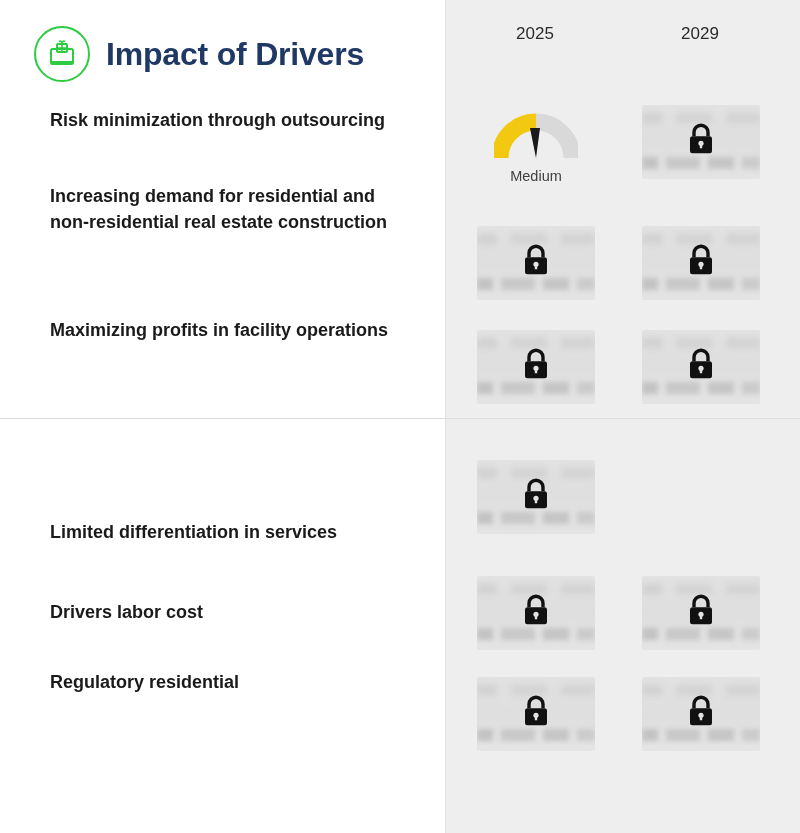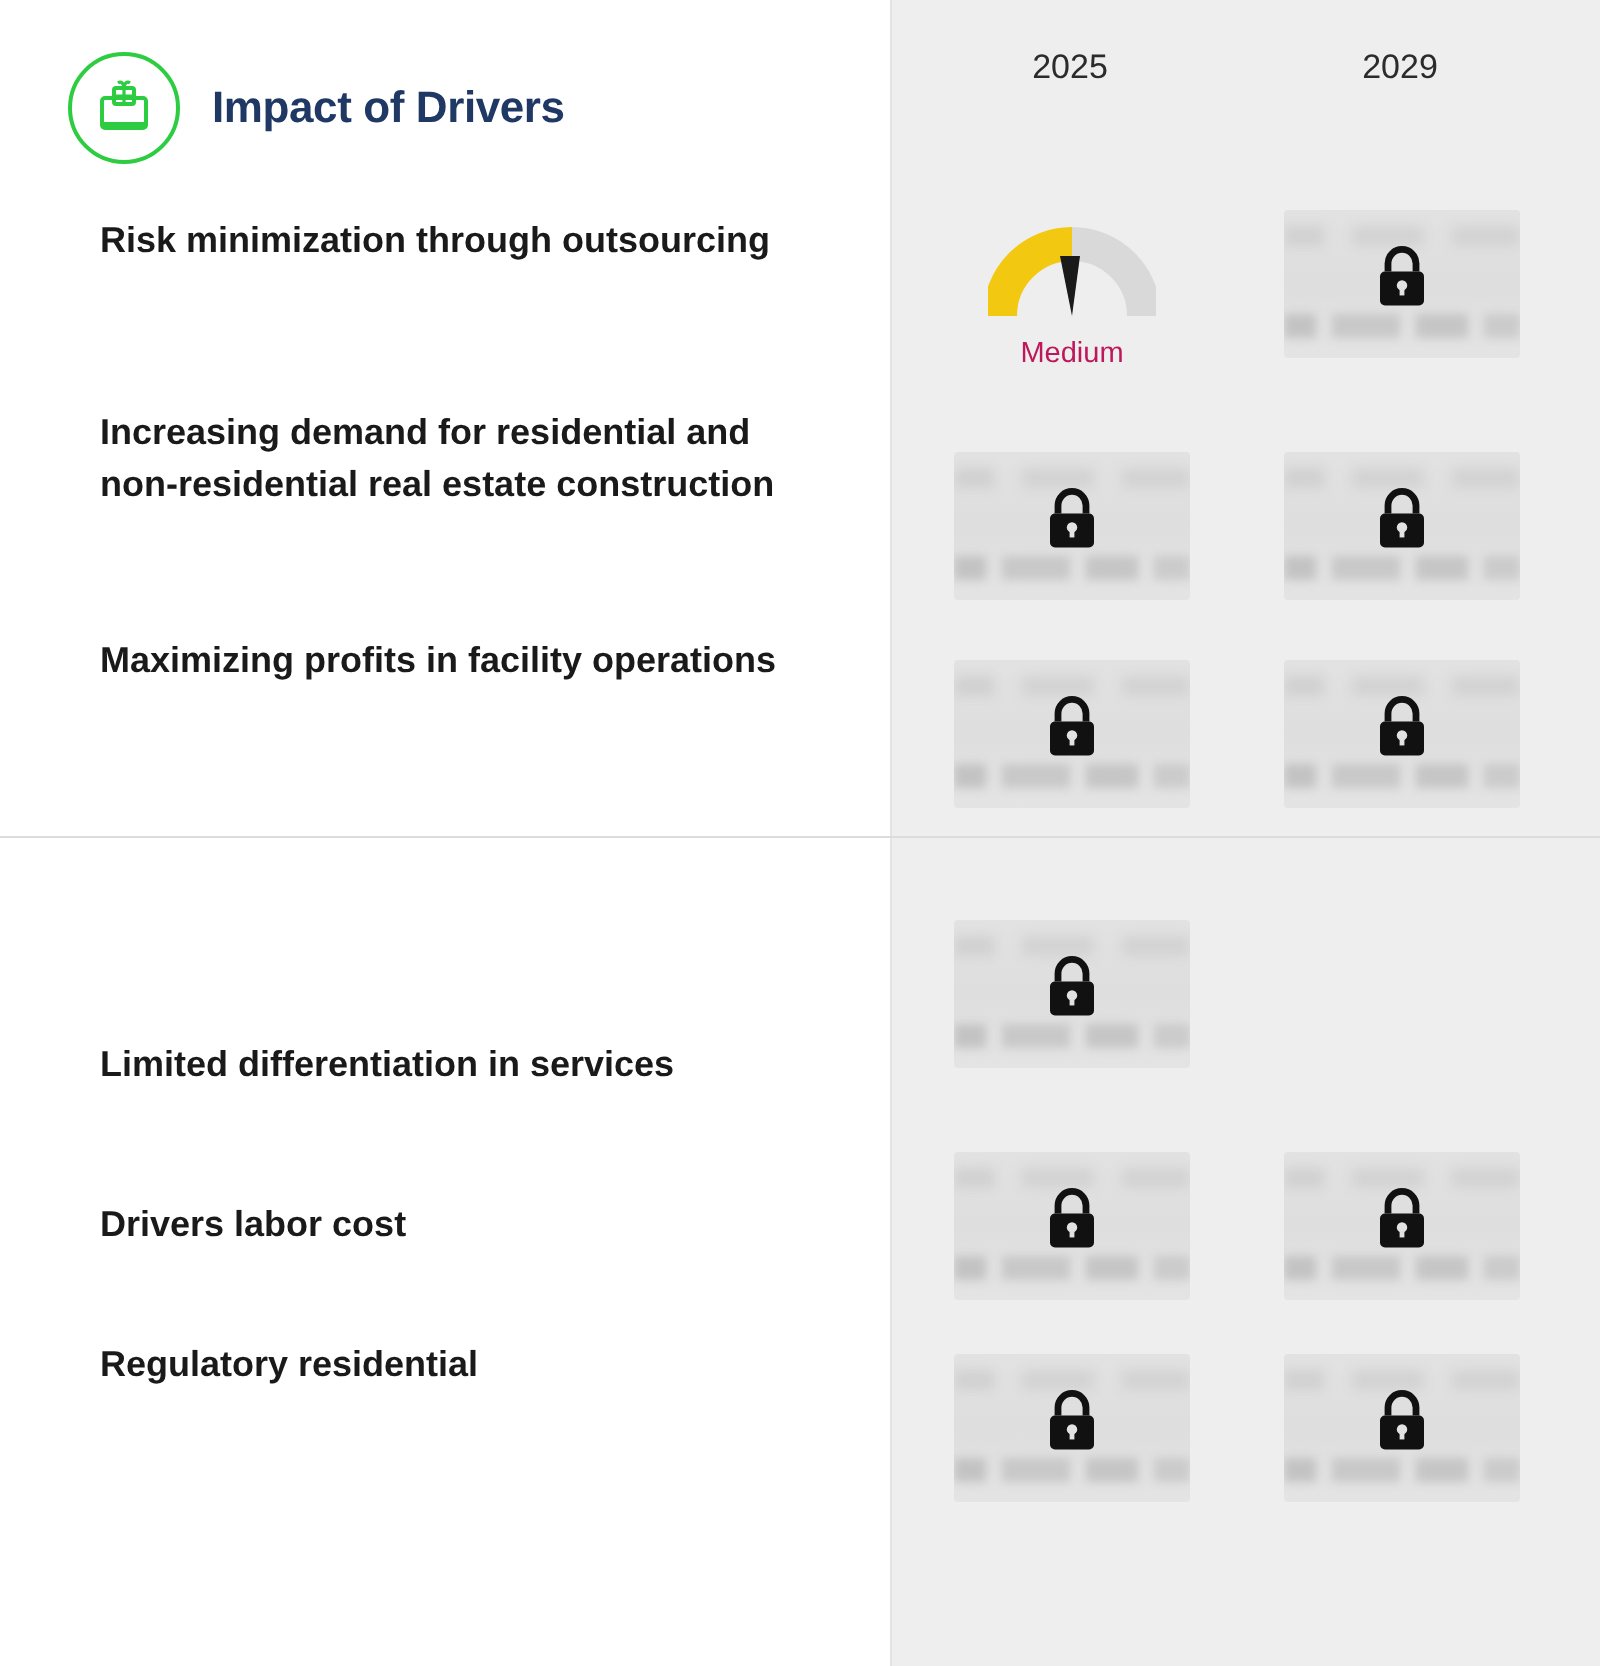--- a/index.html
+++ b/index.html
@@ -73,21 +73,21 @@
     border-radius: 50%;
     border: 2.5px solid #2ecc40;
     display: flex;
     align-items: center;
     justify-content: center;
     box-sizing: border-box;
     flex: 0 0 auto;
   }
   .section-head .title {
     margin-left: 16px;
-    font-size: 22px;
+    font-size: 32px;
     color: #1f3864;
     font-weight: 700;
     letter-spacing: -0.2px;
     white-space: nowrap;
   }
 
   
   .item {
     position: absolute;
     left: 50px;
@@ -145,21 +145,21 @@
   }
 
   
   .gauge {
     position: absolute;
     width: 118px;
     text-align: center;
   }
   .gauge .label {
     font-size: 14.5px;
-    color: #be185d;
+    color: #404040;
     margin-top: 2px;
   }
 </style>
 </head>
 <body>
 
 <div id="page">
 
   <div class="right-panel"></div>
   <div class="panel-divider"></div>
@@ -175,21 +175,21 @@
         <path d="M5 24h22" stroke="#2ecc40" stroke-width="2"></path>
         <rect x="11" y="6" width="10" height="8" rx="1" fill="none" stroke="#2ecc40" stroke-width="2"></rect>
         <path d="M16 6v8M11 10h10" stroke="#2ecc40" stroke-width="1.6"></path>
         <path d="M13 3.5c1.6-1.2 3 .4 3 2.5M19 3.5c-1.6-1.2-3 .4-3 2.5" fill="none" stroke="#2ecc40" stroke-width="1.6"></path>
       </svg>
     </div>
     <div class="title">Impact of Drivers</div>
   </div>
 
   <div class="item" style="top:108px;"><span>Risk minimization through outsourcing</span></div>
-  <div class="item" style="top:204px; white-space:pre-line;"><span>Increasing demand for residential and
+  <div class="item" style="top:184px; white-space:pre-line;"><span>Increasing demand for residential and
 non-residential real estate construction</span></div>
   <div class="item" style="top:318px;"><span>Maximizing profits in facility operations</span></div>
 
   <div class="gauge" style="left:477px; top:112px;">
     <svg width="84" height="50" viewBox="0 0 84 50" aria-hidden="true">
       <path d="M6 46 A36 36 0 0 1 42 10" fill="none" stroke="#f2c811" stroke-width="17" stroke-linecap="butt"></path>
       <path d="M42 10 A36 36 0 0 1 78 46" fill="none" stroke="#d9d9d9" stroke-width="17" stroke-linecap="butt"></path>
       <path d="M42 46 L46 16 L36 16 Z" fill="#1a1a1a"></path>
     </svg>
     <div class="label">Medium</div>

